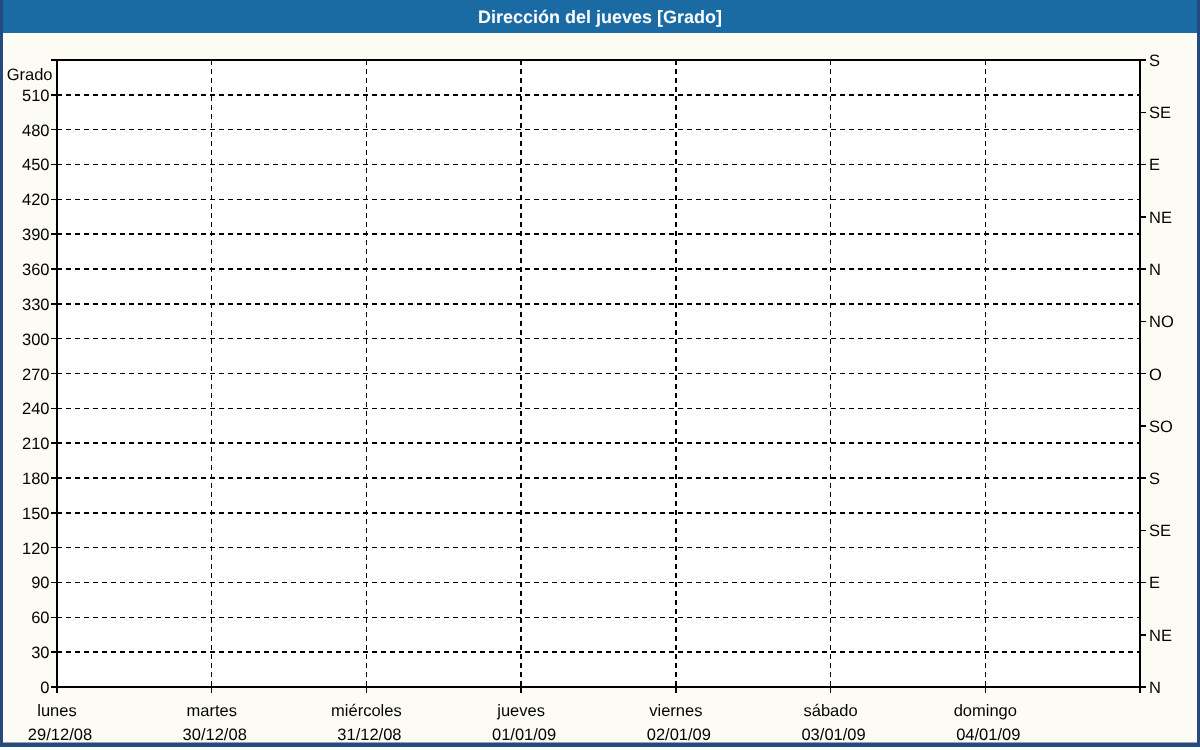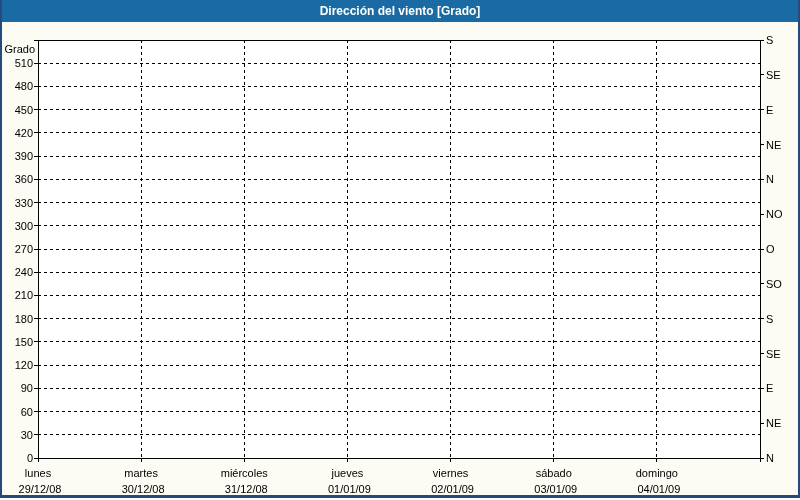--- a/index.html
+++ b/index.html
@@ -13,21 +13,21 @@
   #titlebar span{color:#ffffff;font-size:12px;font-weight:bold;letter-spacing:0;}
   svg{position:absolute;left:0;top:0;}
   svg text{font-family:"Liberation Sans", sans-serif;font-size:11px;fill:#000000;}
 </style>
 </head>
 <body>
 
 <div id="stage">
   <div id="window">
     <div id="titlebar">
-      <span>Dirección del viento [Grado]</span>
+      <span>Dirección del jueves [Grado]</span>
     </div>
   </div>
   <svg id="chart-svg" width="800" height="500" viewBox="0 0 800 500">
       <rect x="38" y="40" width="722" height="418" fill="#ffffff"></rect>
       <line x1="38" y1="434.77777777777777" x2="760" y2="434.77777777777777" stroke="#000000" stroke-width="1" shape-rendering="crispEdges" stroke-dasharray="3,3"></line>
       <line x1="38" y1="411.55555555555554" x2="760" y2="411.55555555555554" stroke="#000000" stroke-width="1" shape-rendering="crispEdges" stroke-dasharray="3,3"></line>
       <line x1="38" y1="388.3333333333333" x2="760" y2="388.3333333333333" stroke="#000000" stroke-width="1" shape-rendering="crispEdges" stroke-dasharray="3,3"></line>
       <line x1="38" y1="365.1111111111111" x2="760" y2="365.1111111111111" stroke="#000000" stroke-width="1" shape-rendering="crispEdges" stroke-dasharray="3,3"></line>
       <line x1="38" y1="341.8888888888889" x2="760" y2="341.8888888888889" stroke="#000000" stroke-width="1" shape-rendering="crispEdges" stroke-dasharray="3,3"></line>
       <line x1="38" y1="318.66666666666663" x2="760" y2="318.66666666666663" stroke="#000000" stroke-width="1" shape-rendering="crispEdges" stroke-dasharray="3,3"></line>

